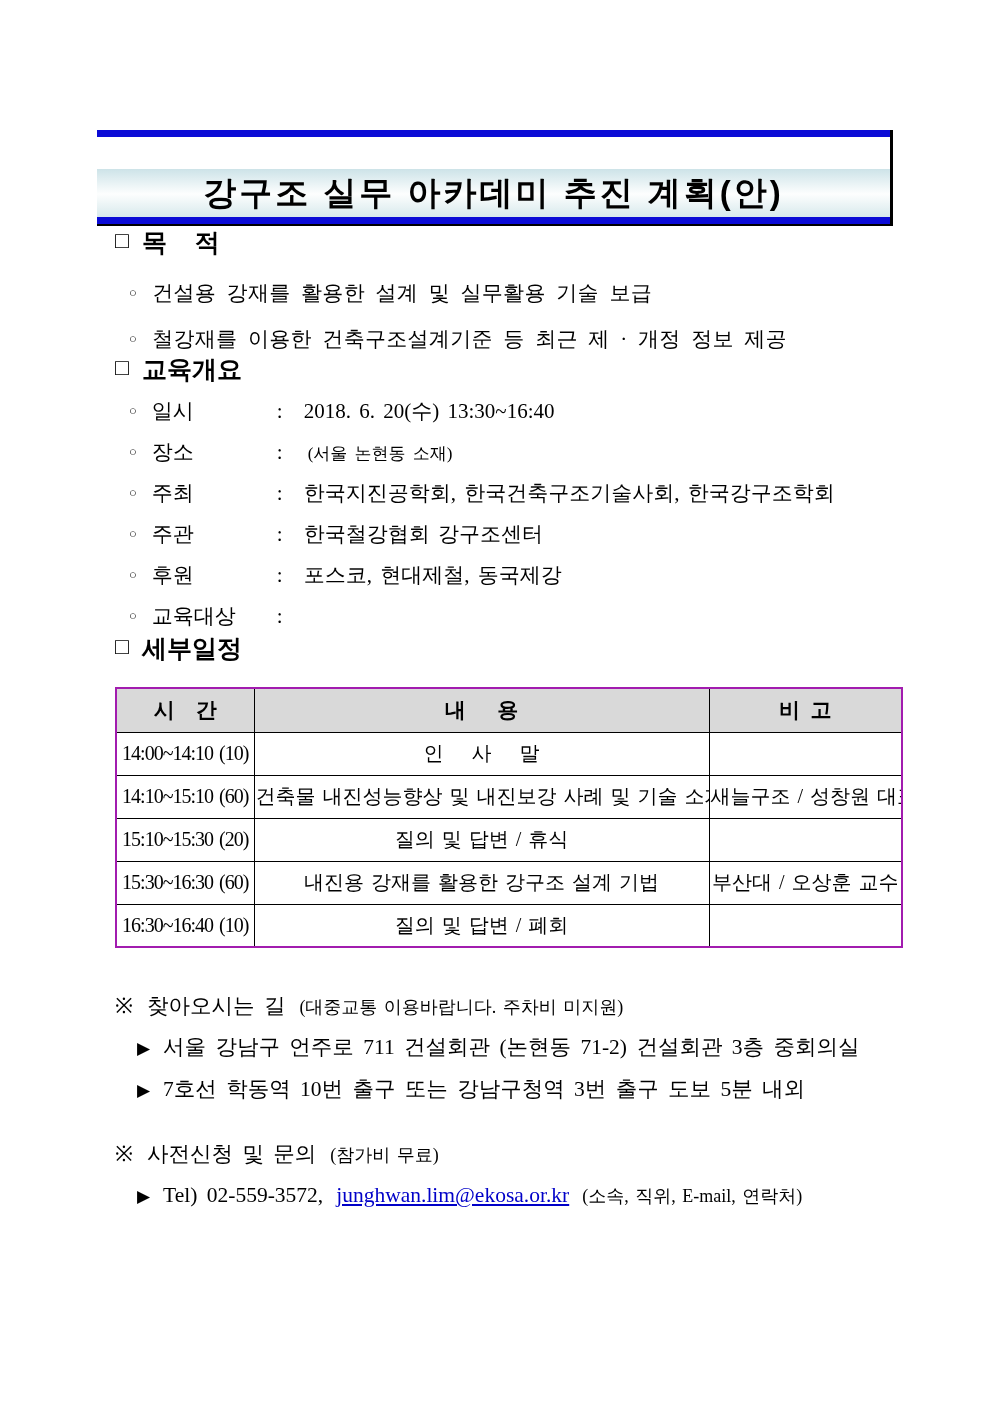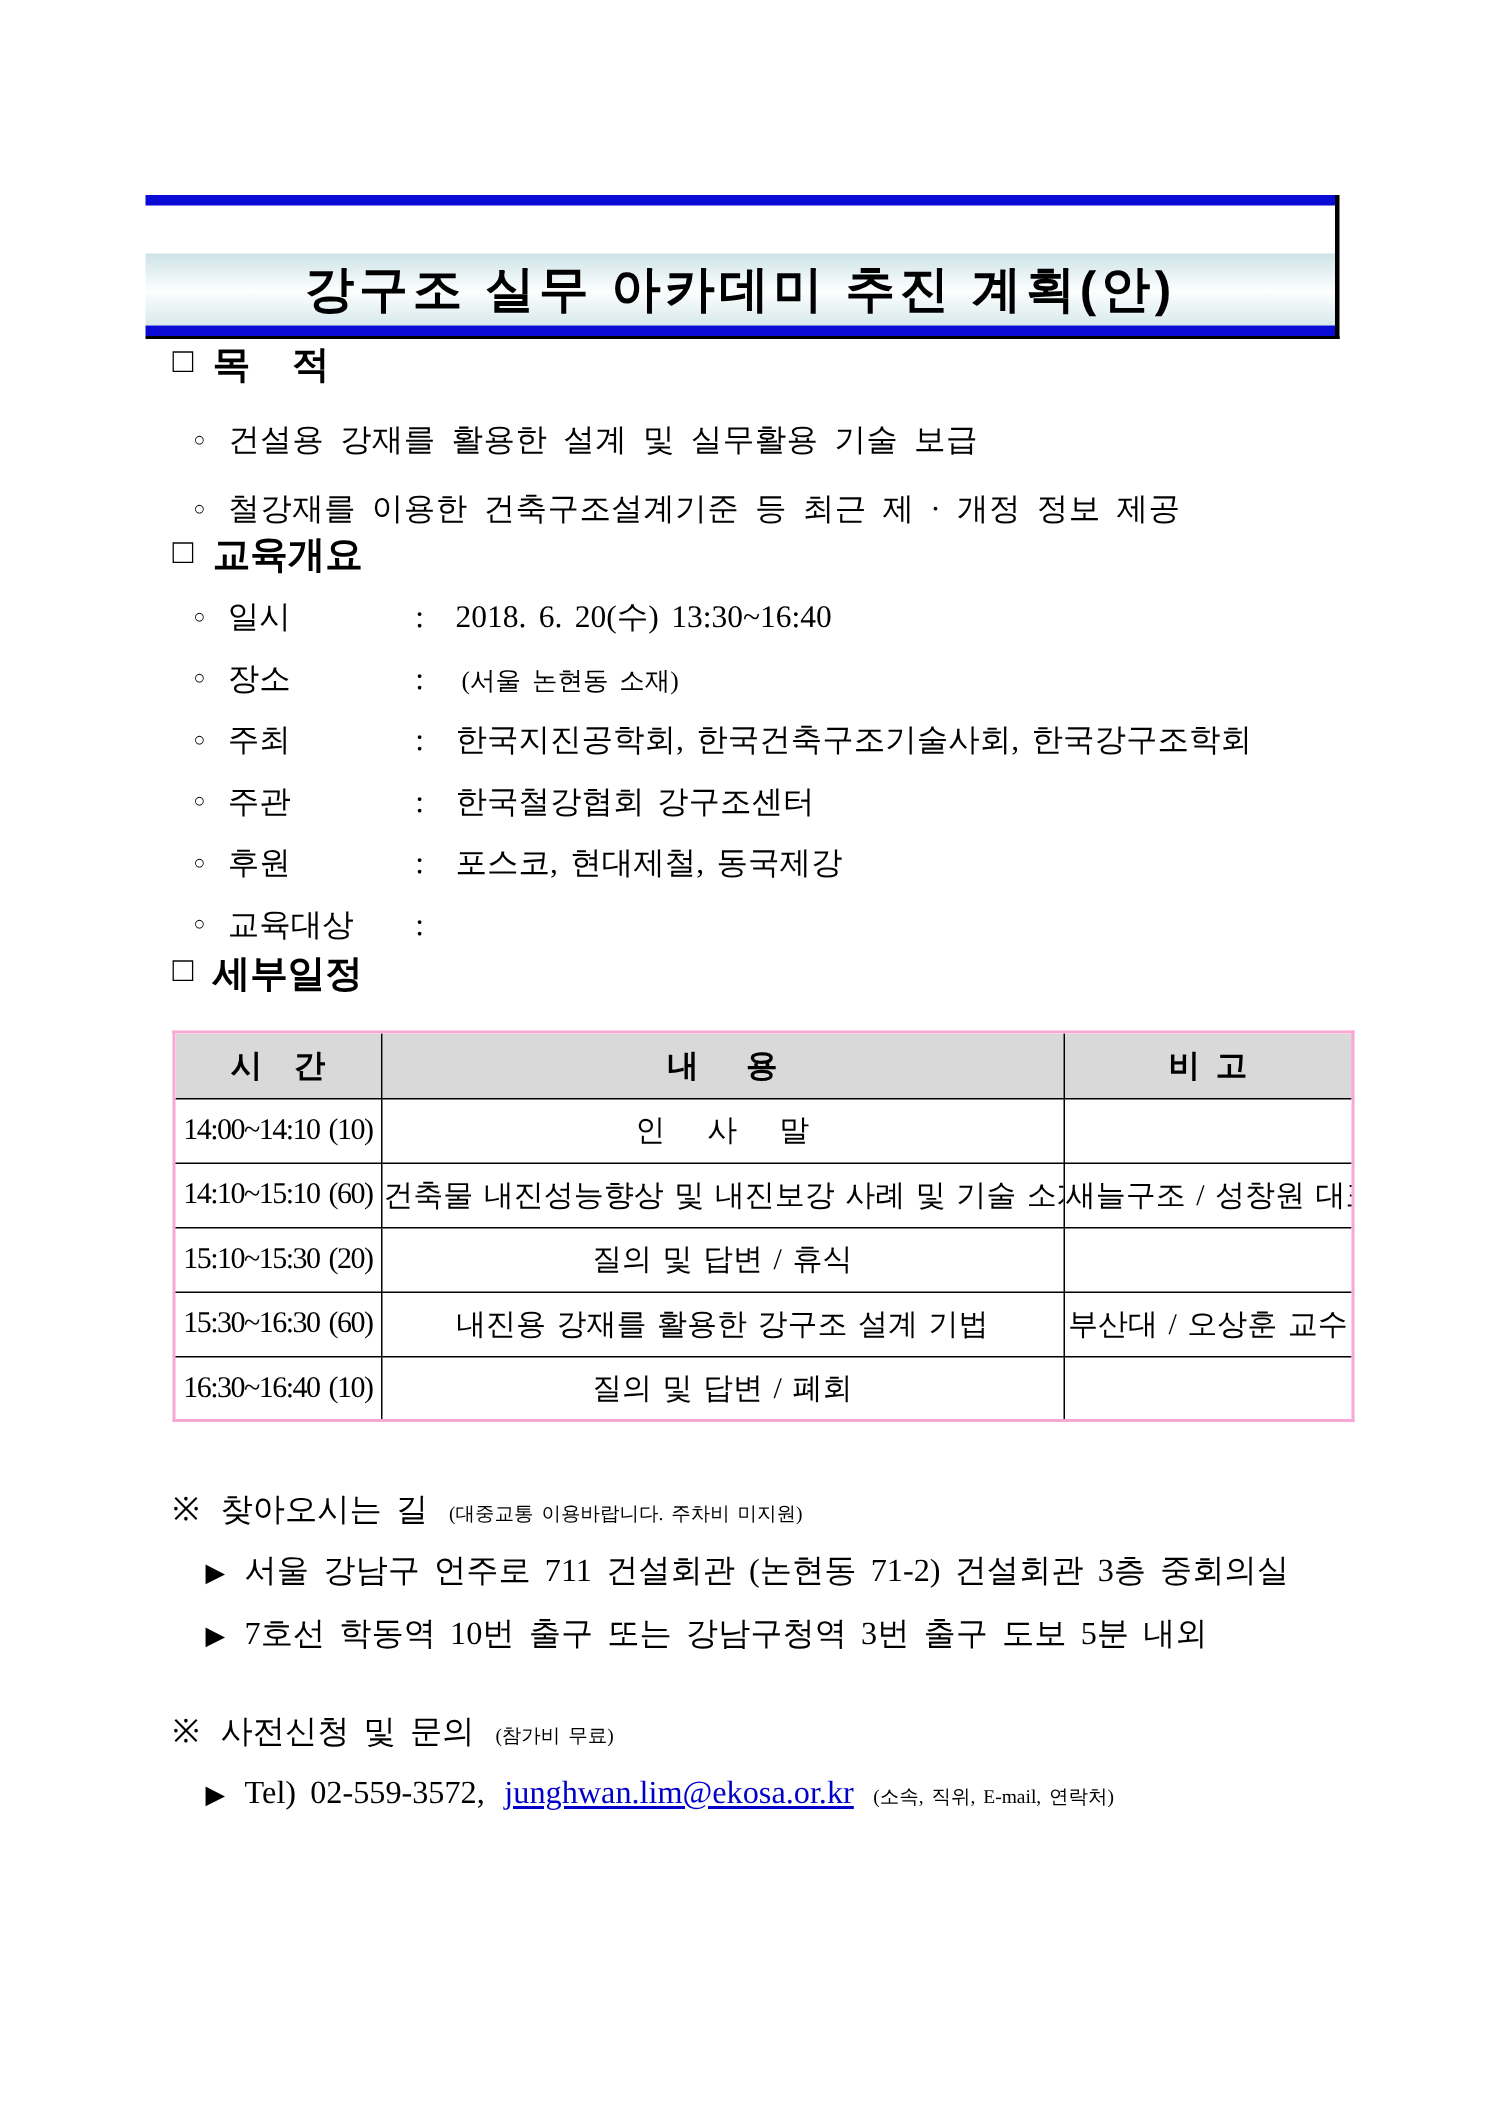--- a/index.html
+++ b/index.html
@@ -74,41 +74,41 @@
     margin-top: 22px;
     border-collapse: collapse;
     width: 788px;
     table-layout: fixed;
   }
   table.sched th, table.sched td {
     border: 1px solid #000;
     text-align: center; vertical-align: middle;
     white-space: pre; overflow: hidden;
   }
-  table.sched { border: 2px solid #f9a8d4; }
+  table.sched { border: 2px solid #a21caf; }
   table.sched th {
     background: #d9d9d9;
     height: 44px; font-size: 21px; font-weight: 700;
     font-family: "Liberation Serif", serif;
   }
   table.sched td { height: 43px; font-size: 20px; word-spacing: 2px; }
   .col-time   { width: 138px; }
   .col-remark { width: 193px; }
   td.time   { font-size: 19px; letter-spacing: -1px; }
   td.remark { font-size: 18px; }
 
   
   .note {
     margin-top: 42px;
     font-size: 21.5px; word-spacing: 4px;
     display: flex; align-items: baseline; gap: 14px;
   }
   .note-contact { margin-top: 34px; }
   .ref { flex: 0 0 auto; }
-  .small { font-size: 13px; word-spacing: 2px; }
+  .small { font-size: 18px; word-spacing: 2px; }
   .aitem {
     margin-top: 14px; margin-left: 22px;
     font-size: 21.5px; word-spacing: 4px;
     display: flex; align-items: baseline; gap: 13px;
     line-height: 27px;
   }
   .arrow { font-size: 17px; flex: 0 0 auto; }
   .email-link { color: #0000c8; text-decoration: underline; cursor: pointer; }
 </style>
 </head>

